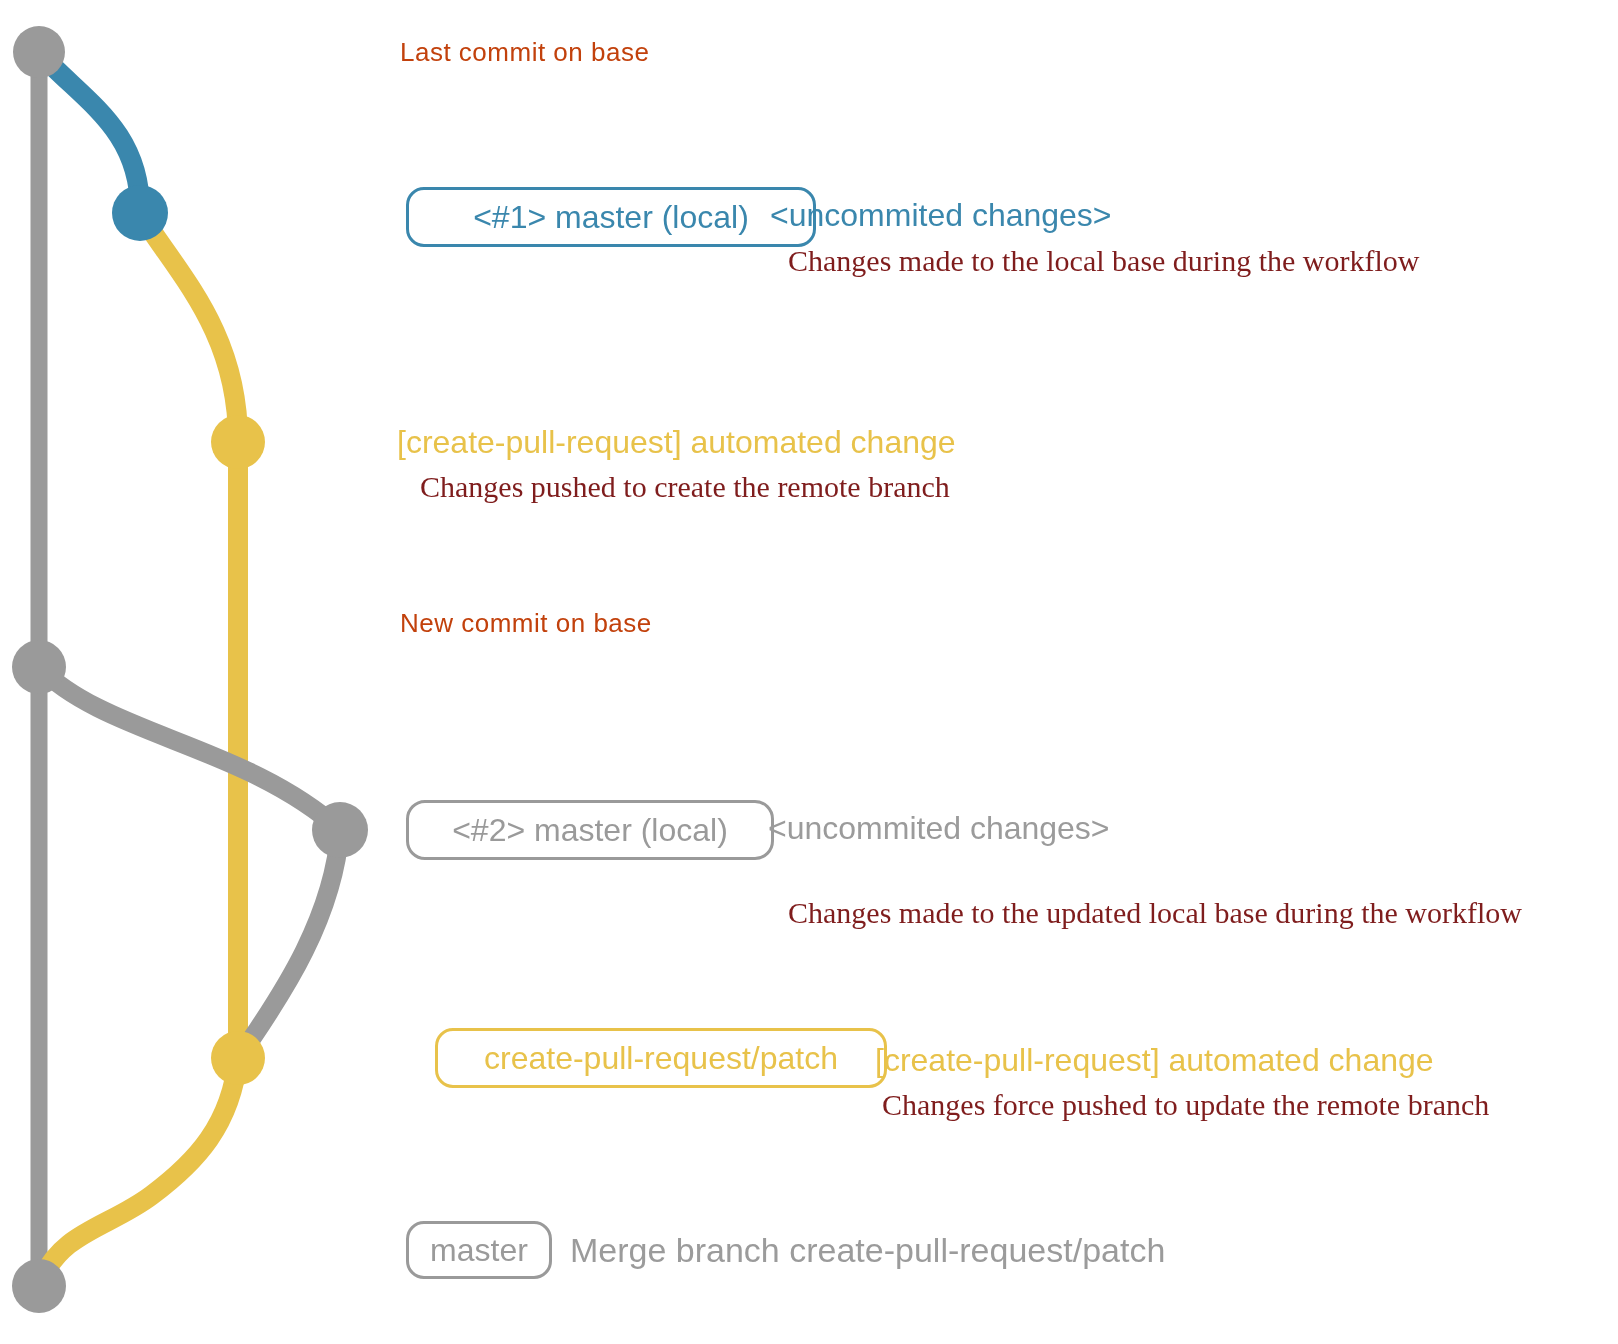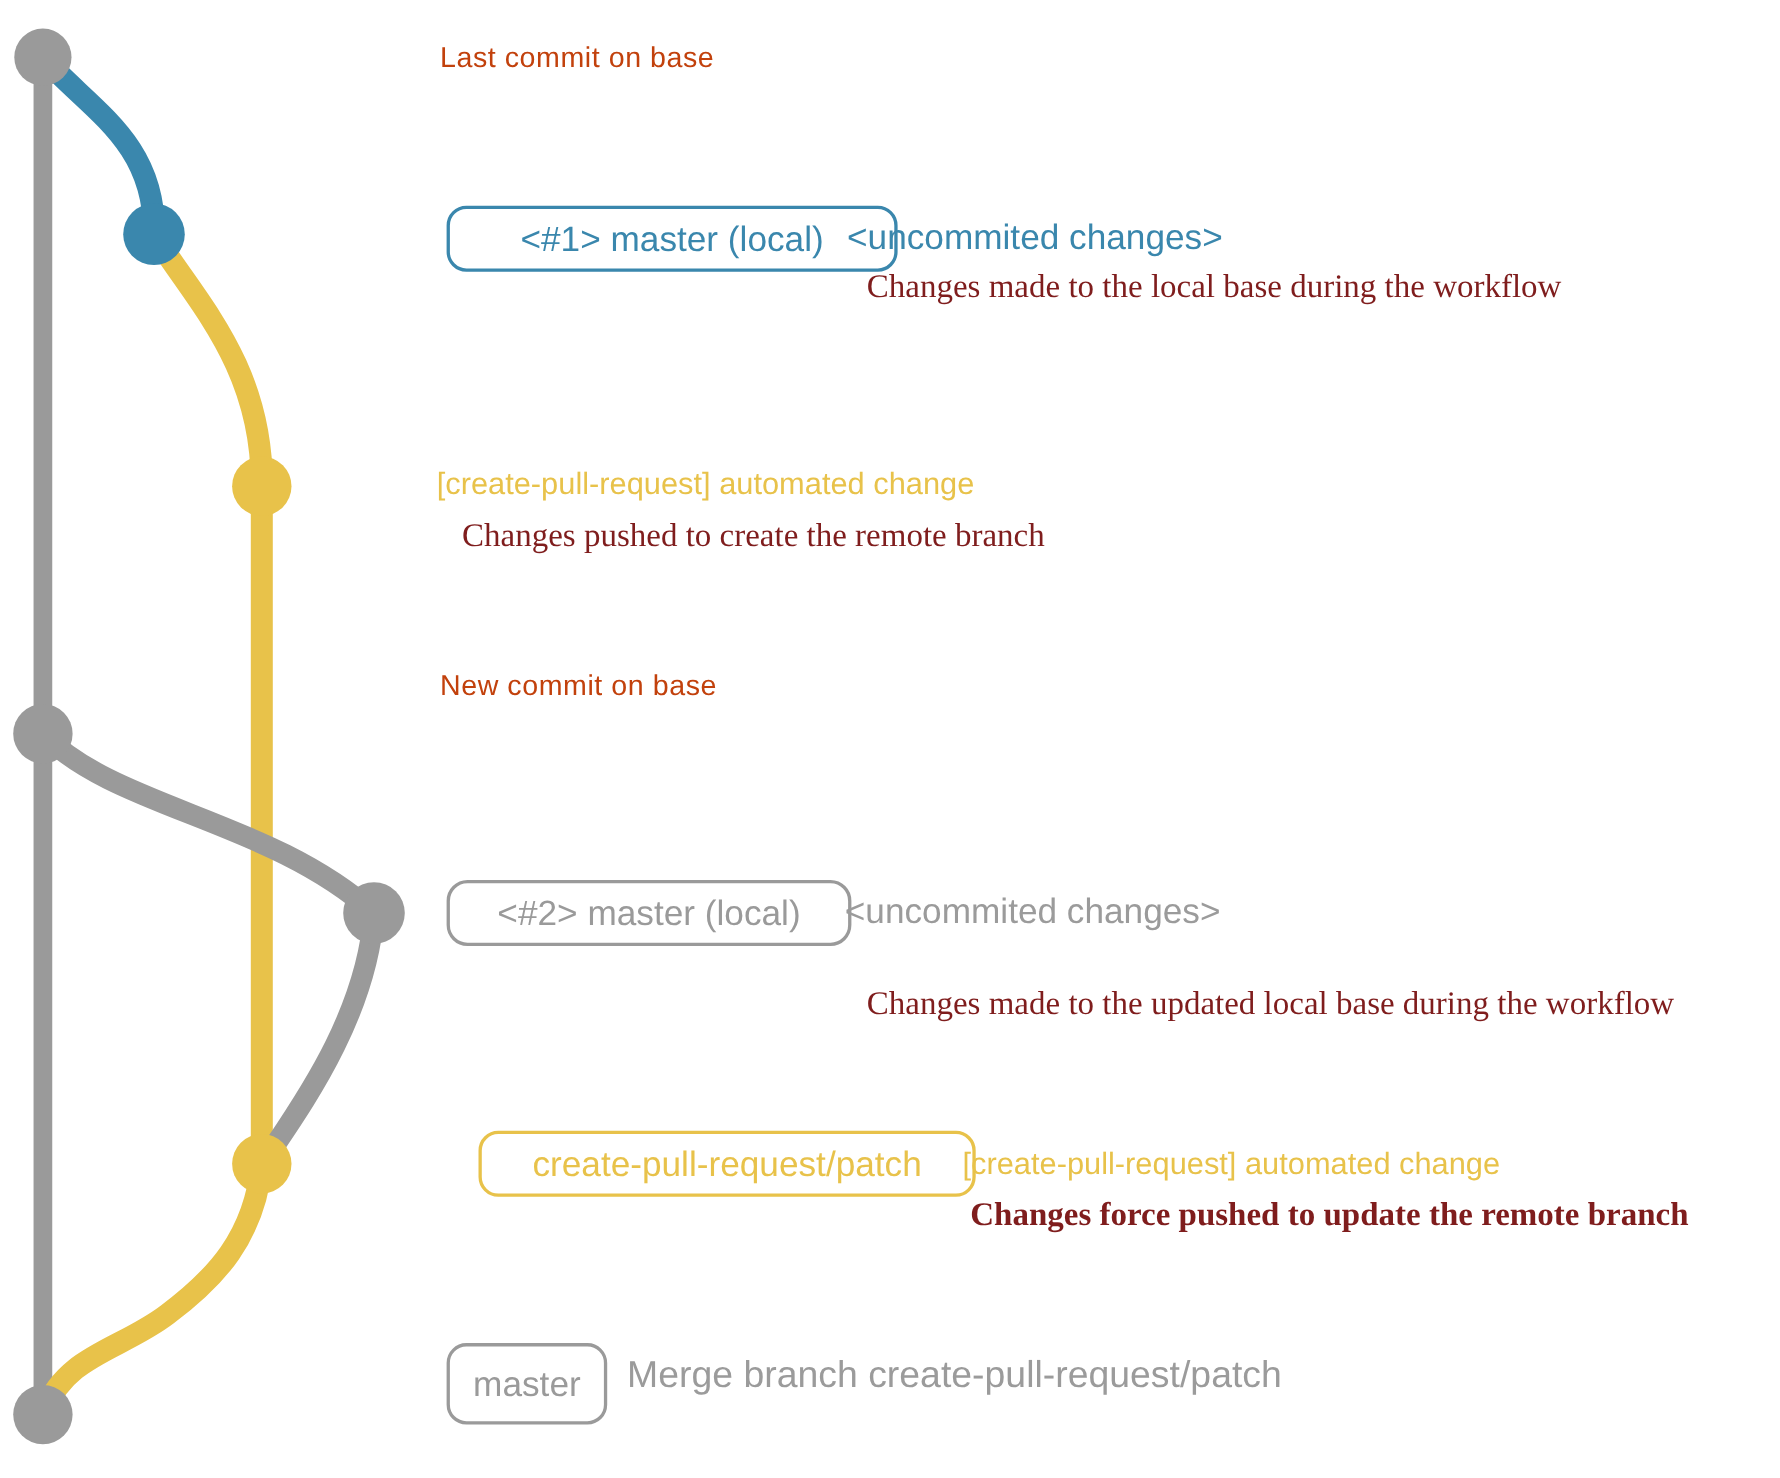--- a/index.html
+++ b/index.html
@@ -42,21 +42,21 @@
     font-size: 32px;
     background: #ffffff;
   }
   .badge-blue   { border: 3px solid #3a87ad; color: #3a87ad; }
   .badge-gray   { border: 3px solid #9a9a9a; color: #9a9a9a; }
   .badge-yellow { border: 3px solid #e8c24a; color: #e8c24a; margin-left: 29px; }
 
   
   .msg-blue   { font-size: 32px; color: #3a87ad; }
   .msg-gray   { font-size: 32px; color: #9b9b9b; }
-  .msg-yellow { font-size: 28px; color: #e8c24a; }
+  .msg-yellow { font-size: 32px; color: #e8c24a; }
 
   
   .desc {
     font-family: "Liberation Serif", serif;
     font-size: 30px;
     color: #7f1d1d;
   }
 
   
   #top-label      { left: 400px; top: 37px;  }
@@ -64,22 +64,22 @@
   #row1-tag       { left: 770px; top: 197px; }
   #row1-desc      { left: 788px; top: 244px; }
   #commit1-title  { left: 397px; top: 424px; }
   #commit1-desc   { left: 420px; top: 470px; }
   #mid-label      { left: 400px; top: 608px; }
   #row2-badge     { left: 406px; top: 800px; width: 368px; border-radius: 19px; }
   #row2-tag       { left: 768px; top: 810px; }
   #row2-desc      { left: 788px; top: 896px; }
   #row3-badge     { left: 406px; top: 1028px; width: 452px; }
   #row3-title     { left: 875px; top: 1042px; }
-  #row3-desc      { left: 882px; top: 1088px; font-weight: bold; }
-  #row4-badge     { left: 406px; top: 1221px; width: 146px; height: 74px; }
+  #row3-desc      { left: 882px; top: 1088px; }
+  #row4-badge     { left: 406px; top: 1221px; width: 146px; height: 58px; }
   #row4-desc      { left: 570px; top: 1231px; font-size: 34px; }
 </style>
 </head>
 <body>
 
 <div id="stage">
 
   <svg id="graph-svg" viewBox="0 0 1618 1344">
 
     <path d="M39 52 L39 1286" fill="none" stroke-width="17" stroke="#9a9a9a"></path>

